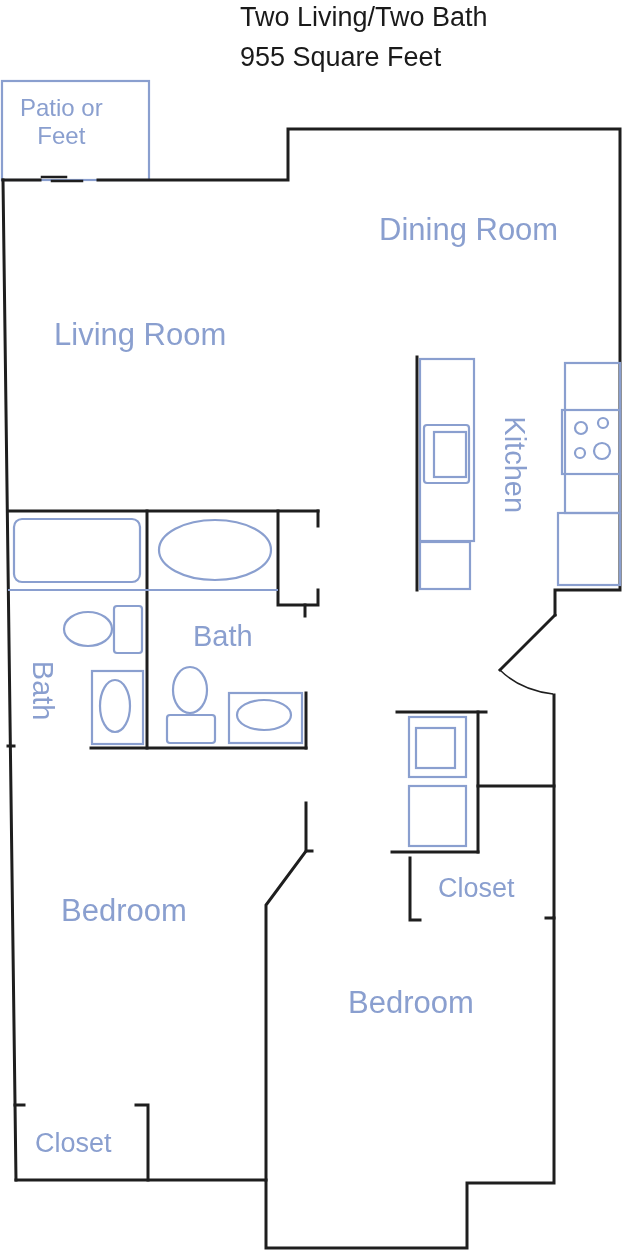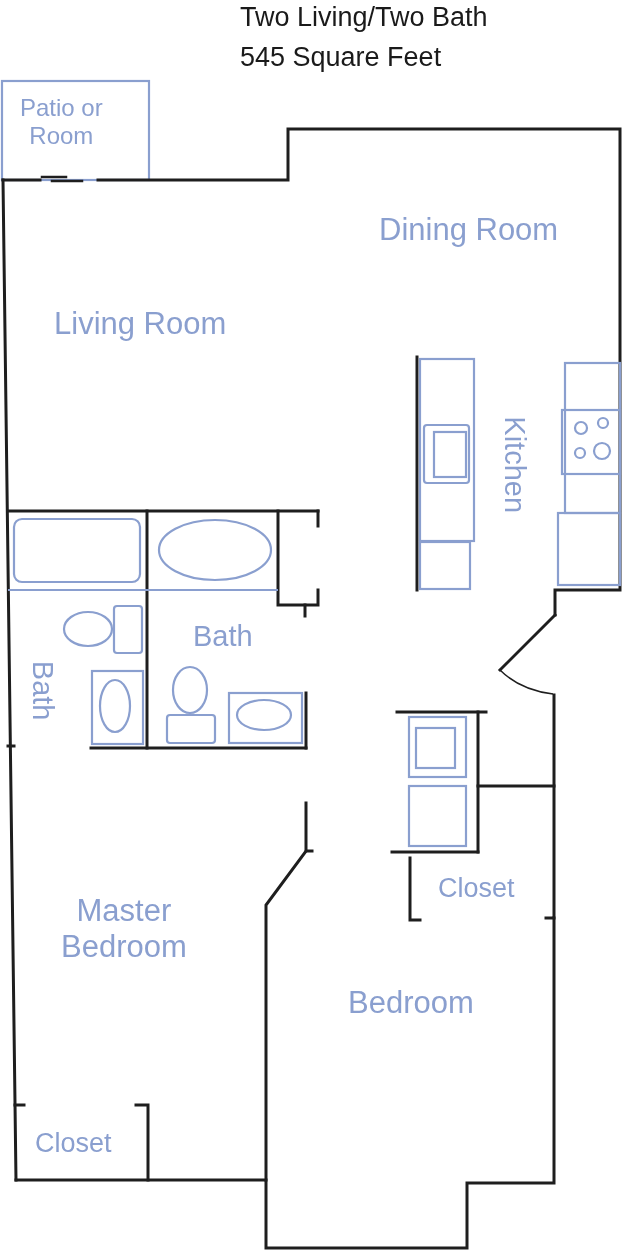--- a/index.html
+++ b/index.html
@@ -7,21 +7,21 @@
   #plan { position: absolute; left: 0; top: 0; }
   .title { position: absolute; left: 240px; font-family: "Liberation Sans", sans-serif; font-size: 27px; color: #1a1a1a; line-height: 1; white-space: nowrap; }
   .room { position: absolute; font-family: "Liberation Sans", sans-serif; color: #8a9fcf; line-height: 1.15; white-space: nowrap; text-align: center; }
   .wall { stroke: #1e1e1e; stroke-width: 3; fill: none; stroke-linecap: square; }
   .fix { stroke: #8a9fcf; stroke-width: 2.2; fill: none; }
 </style>
 </head>
 <body>
 
 <div class="title" style="top:4px;">Two Living/Two Bath</div>
-<div class="title" style="top:44px;">545 Square Feet</div>
+<div class="title" style="top:44px;">955 Square Feet</div>
 
 <svg id="plan" width="624" height="1251" viewBox="0 0 624 1251">
 
   <rect class="fix" x="2" y="81" width="147" height="99"></rect>
 
   <g>
     <polyline class="wall" points="3,180 40,180"></polyline>
     <line class="wall" x1="42" y1="177" x2="66" y2="177" style="stroke-width:2.5"></line>
     <line class="wall" x1="52" y1="181" x2="82" y2="181" style="stroke-width:2.5"></line>
     <polyline class="wall" points="98,180 288,180 288,129 620,129 620,590 555,590 555,615"></polyline>
@@ -86,26 +86,25 @@
 
   <g>
     <rect class="fix" x="409" y="717" width="57" height="60"></rect>
     <rect class="fix" x="416" y="728" width="39" height="40"></rect>
     <rect class="fix" x="409" y="786" width="57" height="60"></rect>
   </g>
 </svg>
 
 <div class="room" style="left:20px; top:94px; font-size:24px;">
   <div>Patio or</div>
-  <div>Room</div>
+  <div>Feet</div>
 </div>
 <div class="room" style="left:379px; top:212px; font-size:31px;text-align:right;">Dining Room</div>
-<div class="room" style="left:54px; top:306px; font-size:31px;">Living Room</div>
+<div class="room" style="left:54px; top:317px; font-size:31px;">Living Room</div>
 <div class="room" style="left:466px; top:448px; font-size:29px; transform:rotate(90deg); transform-origin:center;">Kitchen</div>
 <div class="room" style="left:193px; top:620px; font-size:29px;">Bath</div>
 <div class="room" style="left:12px; top:674px; font-size:29px; transform:rotate(90deg); transform-origin:center;">Bath</div>
 <div class="room" style="left:438px; top:873px; font-size:27px;">Closet</div>
 <div class="room" style="left:61px; top:893px; font-size:31px;">
-  <div>Master</div>
   <div>Bedroom</div>
 </div>
 <div class="room" style="left:348px; top:985px; font-size:31px;">Bedroom</div>
 <div class="room" style="left:35px; top:1128px; font-size:27px;">Closet</div>
 
 </body></html>

